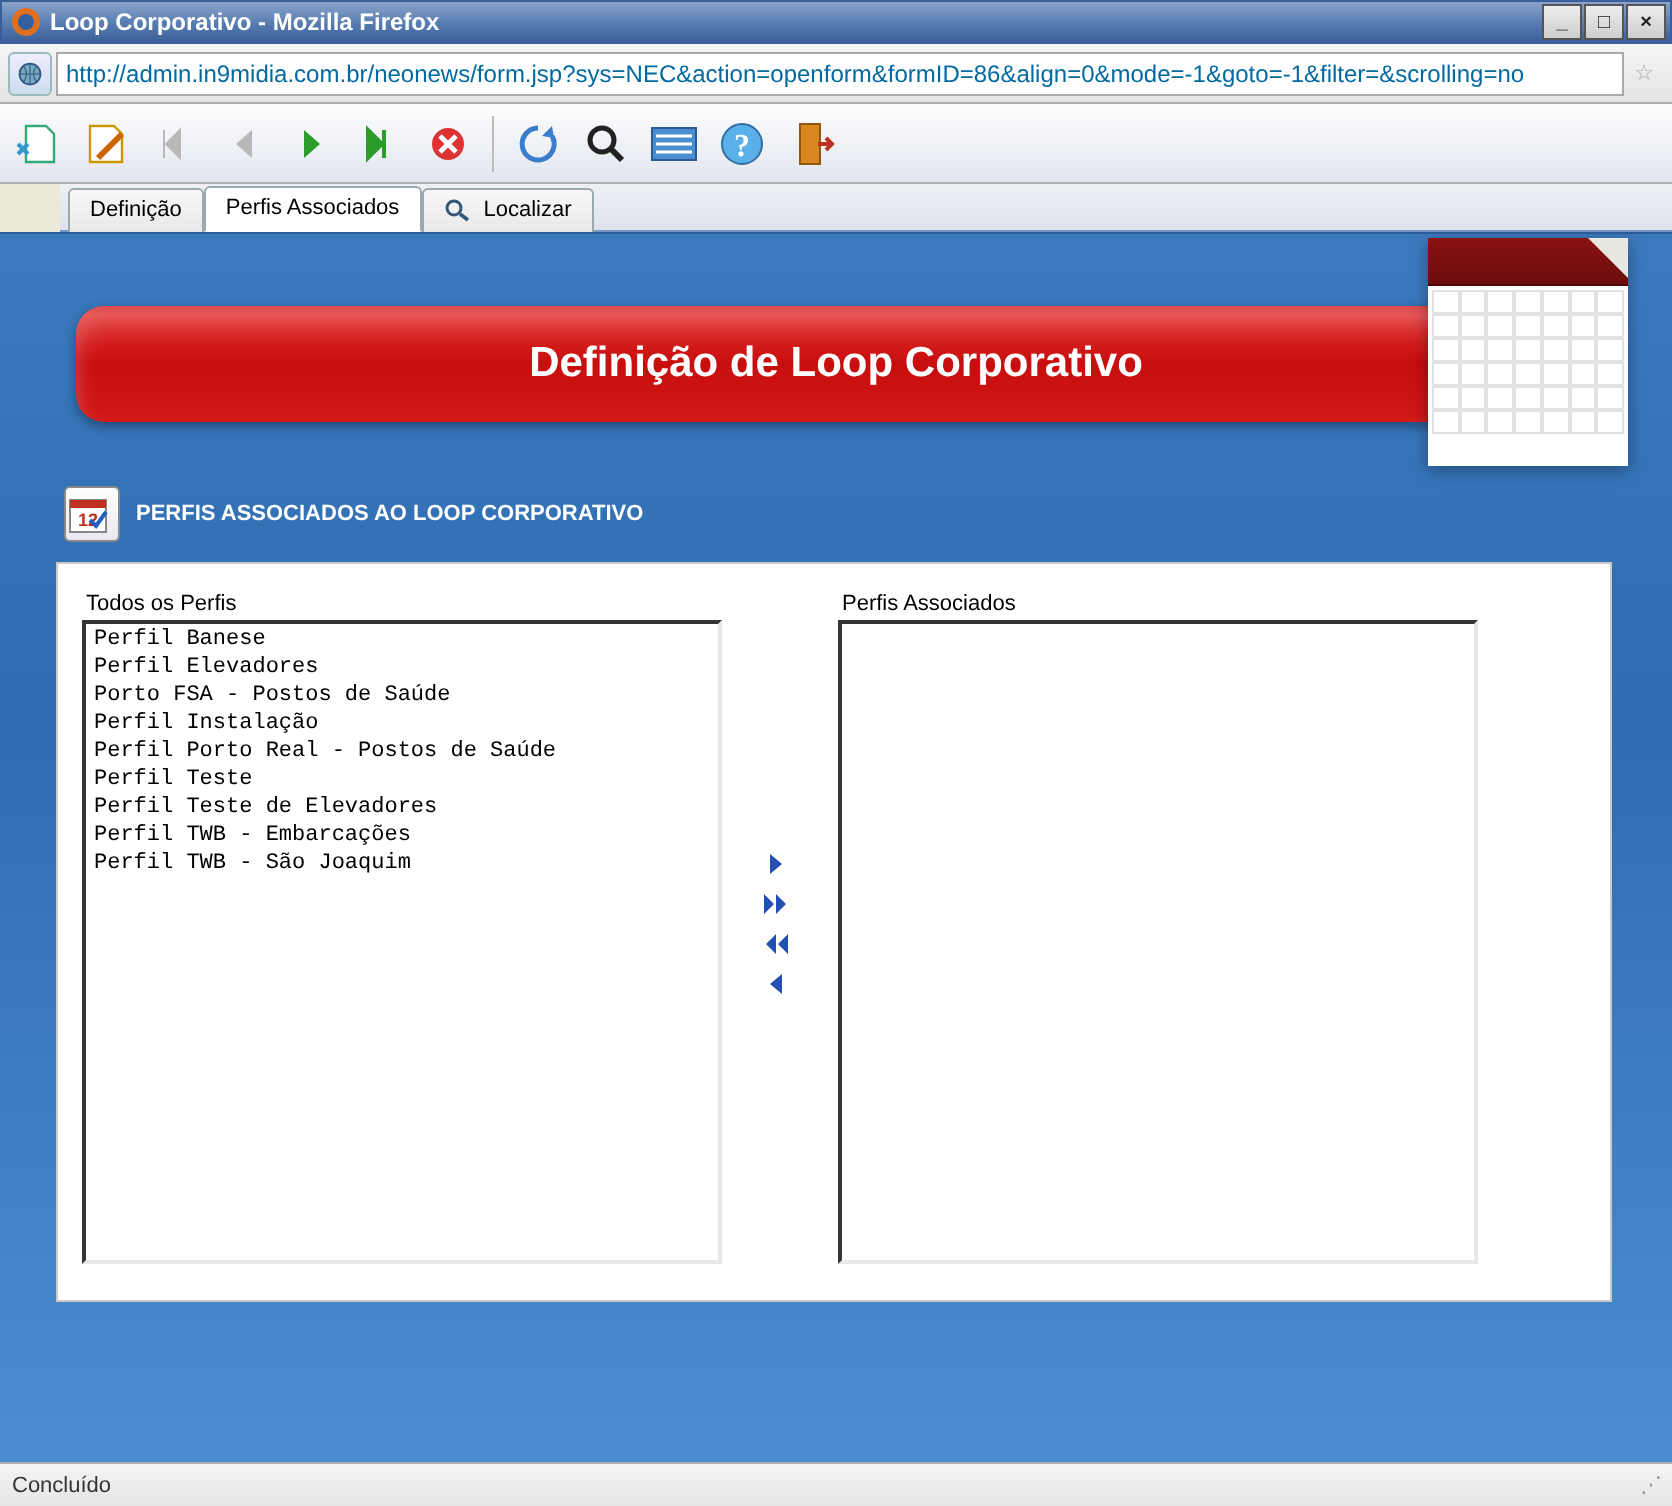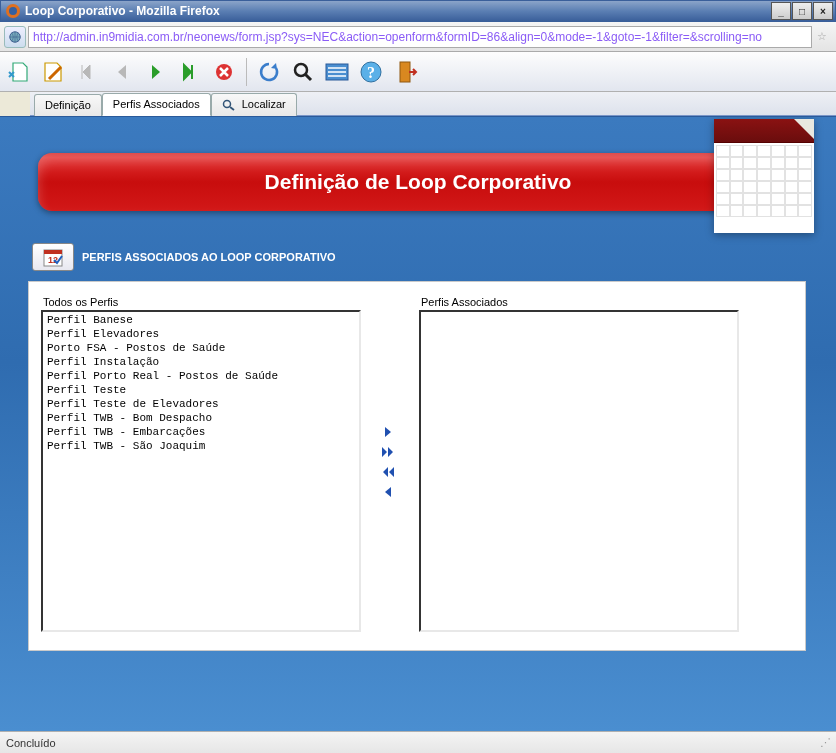--- a/index.html
+++ b/index.html
@@ -39,21 +39,21 @@
     border-bottom:1px solid #aaa;
   }
   .addr-globe {
     width:22px; height:22px; border:1px solid #9bb; border-radius:3px;
     background:linear-gradient(#eef,#cde); display:flex; align-items:center; justify-content:center;
     margin-right:2px;
   }
   .url-input {
     flex:1; height:22px; border:1px solid #aaa; background:white;
     font-size:12px; font-family: Tahoma, Arial; padding:2px 4px;
-    display:flex; align-items:center; color:#8b5cf6;
+    display:flex; align-items:center; color:#0369a1;
   }
   .star { width:20px; text-align:center; color:#aaa; }
   
   .toolbar {
     background: linear-gradient(#fdfdfd, #e2e6ef);
     height:40px; display:flex; align-items:center; gap:2px;
     padding:2px 4px; border-bottom:1px solid #b0b0b0;
   }
   .tbtn {
     width:32px; height:32px; display:flex; align-items:center; justify-content:center;
@@ -101,23 +101,23 @@
     border-top:20px solid #e8e8e0; border-left:20px solid transparent; }
   .cal-grid { display:grid; grid-template-columns: repeat(7,1fr); grid-auto-rows:12px; padding:2px;}
   .cal-grid div { border:1px solid #e2e2e2; }
   
   .section-heading {
     display:flex; align-items:center; gap:8px;
     color:white; font-weight:bold; font-size:11px;
     margin:32px 0 10px 14px;
   }
   .sec-icon {
-    width:42px; height:28px; background:linear-gradient(#fff,#e8e8f0);
+    width:28px; height:28px; background:linear-gradient(#fff,#e8e8f0);
     border:1px solid #888; border-radius:3px;
-    display:flex; align-items:center; justify-content:center;
+    display:flex; align-items:center; 
   }
   
   .panel {
     background:white; border:1px solid #cacaca; margin:0px 12px 0 10px;
     padding:10px 12px 18px 12px;
     height: 370px;
   }
   .columns { display:flex; height:100%; gap:0px; }
   .col { display:flex; flex-direction:column; height:100%; }
   .col.left { width:320px; }
@@ -340,21 +340,20 @@
       <div class="col left">
         <div class="col-label">Todos os Perfis</div>
         <div class="listbox" id="all-list">
             <div class="list-item">Perfil Banese</div>
             <div class="list-item">Perfil Elevadores</div>
             <div class="list-item">Porto FSA - Postos de Saúde</div>
             <div class="list-item">Perfil Instalação</div>
             <div class="list-item">Perfil Porto Real - Postos de Saúde</div>
             <div class="list-item">Perfil Teste</div>
             <div class="list-item">Perfil Teste de Elevadores</div>
-            <div class="list-item">Perfil TWB - Bom Despacho</div>
             <div class="list-item">Perfil TWB - Embarcações</div>
             <div class="list-item">Perfil TWB - São Joaquim</div>
           </div>
       </div>
       <div class="transfer">
         <div class="tr-btn">
           <svg width="12" height="12" viewBox="0 0 12 12">
               <path d="M3 1 l6 5 -6 5 z" fill="#2050b0"></path>
             </svg>
         </div>

